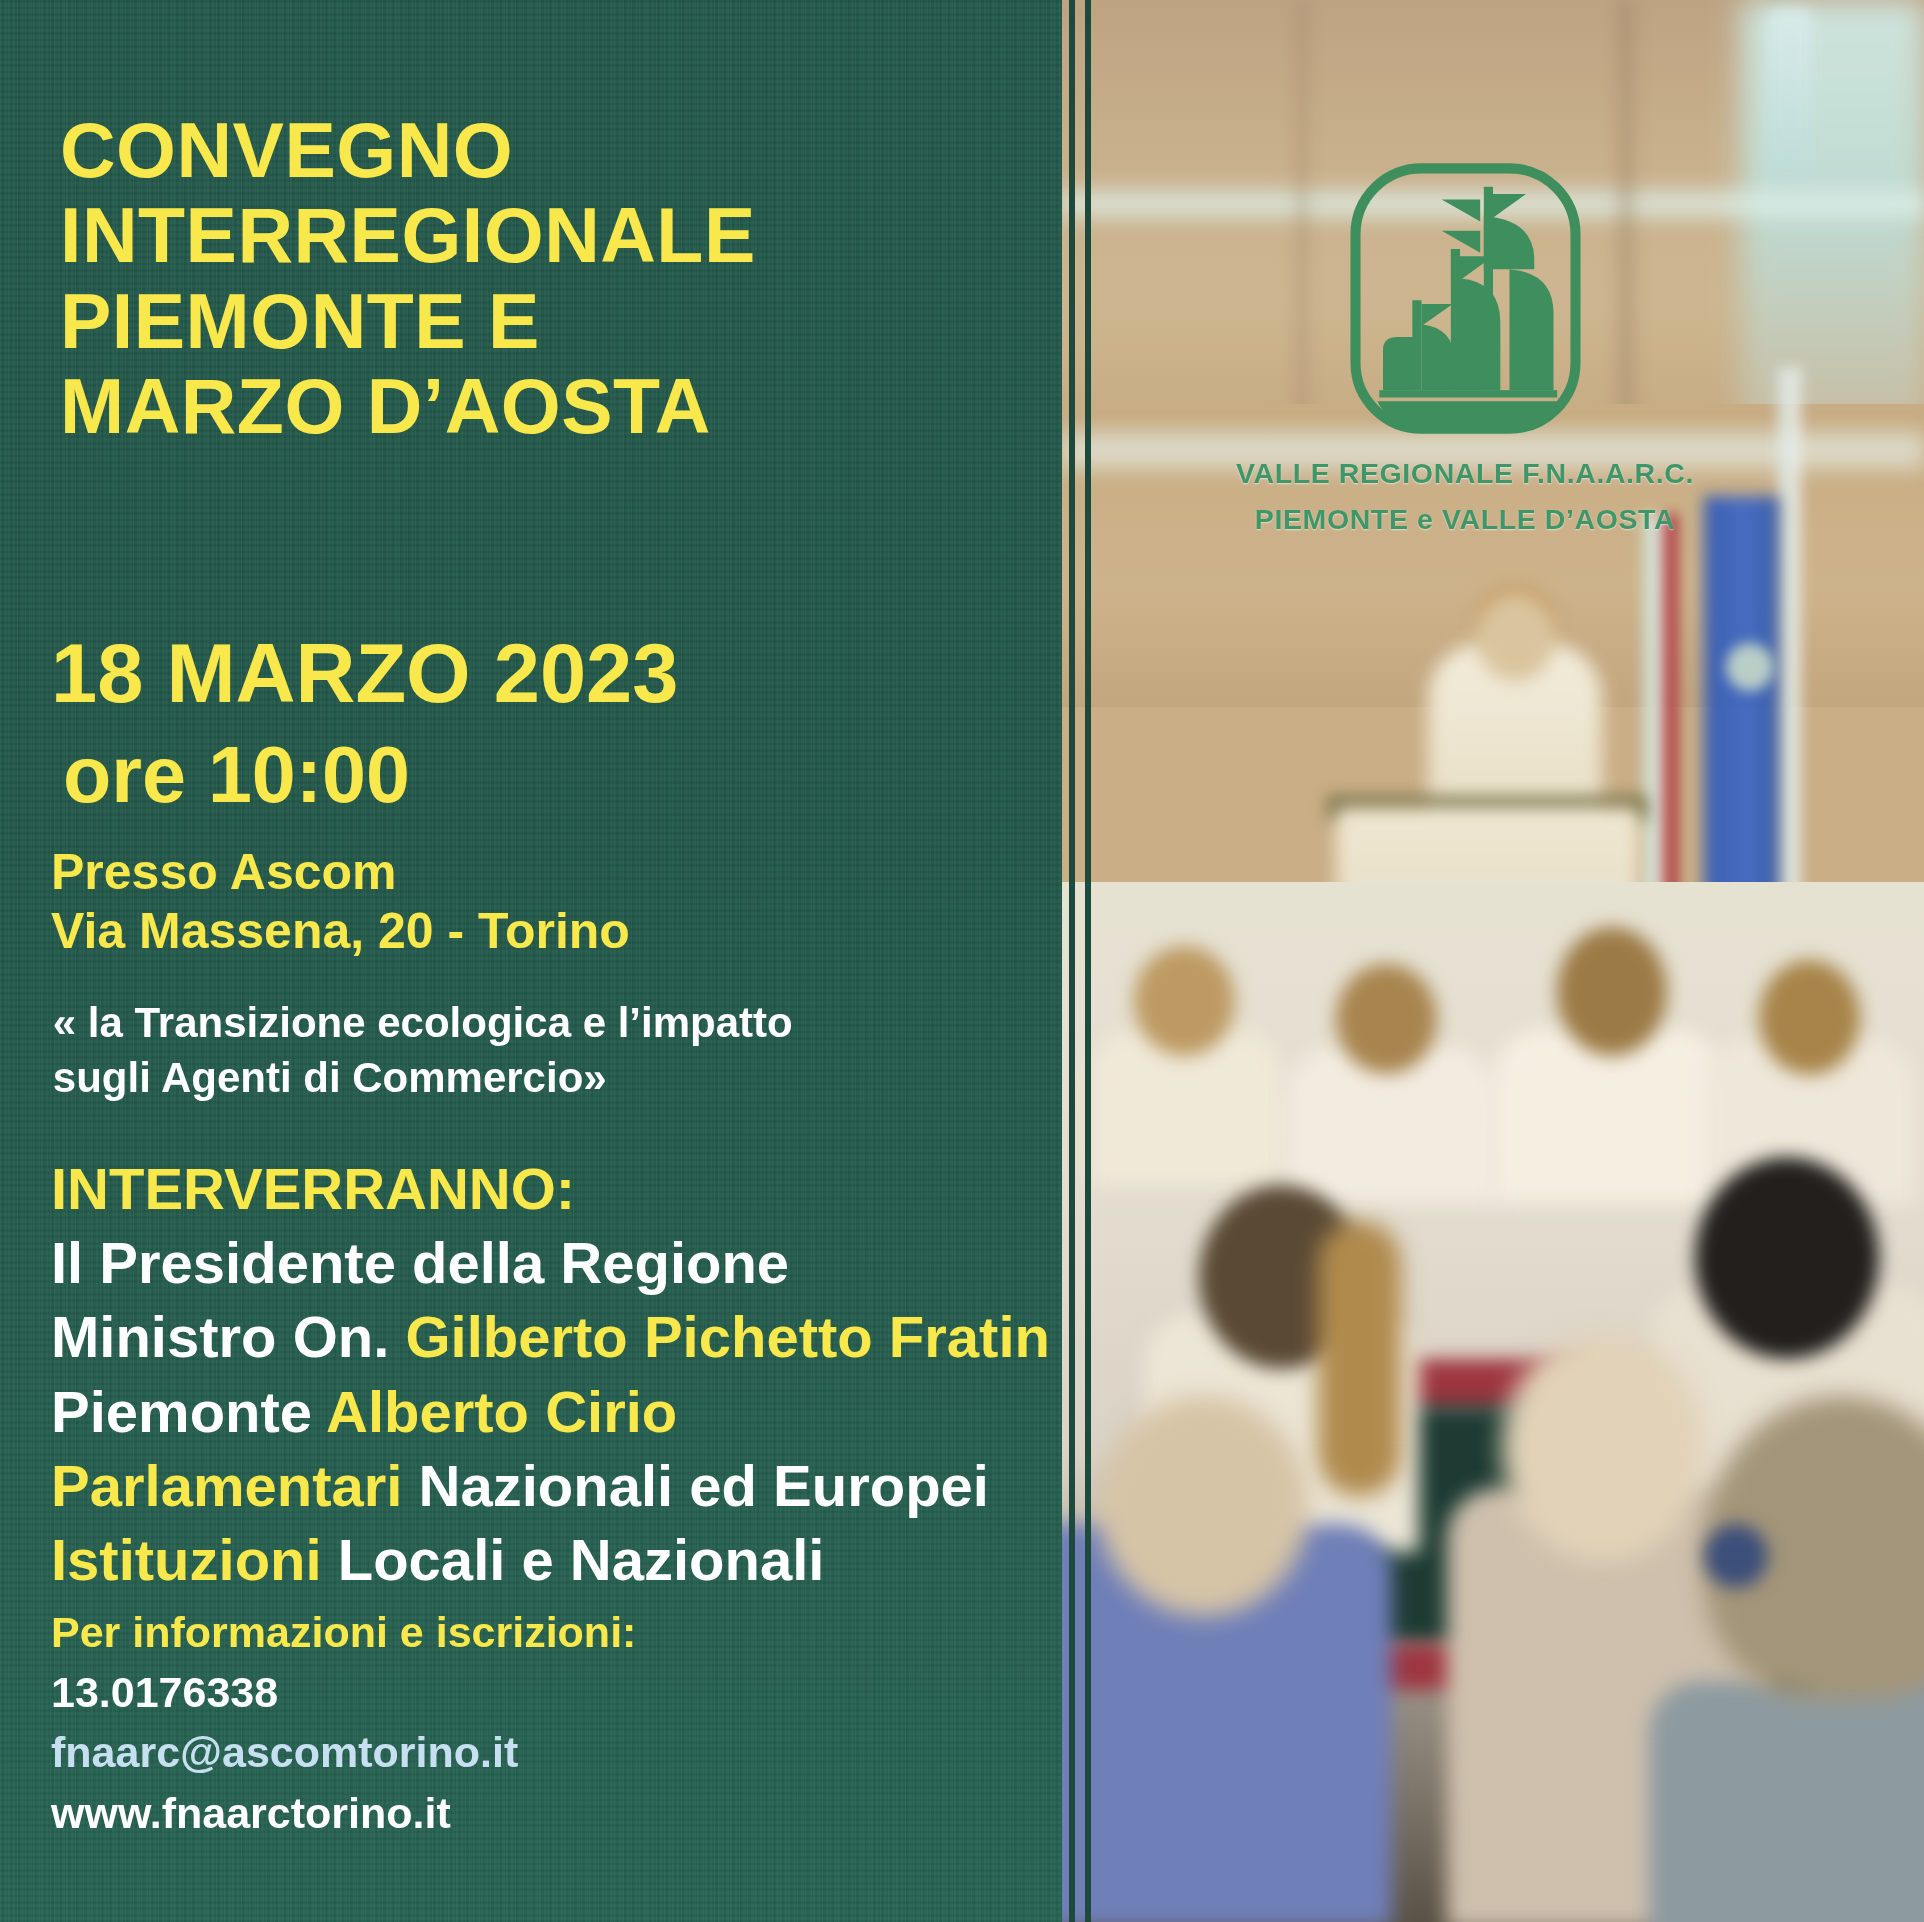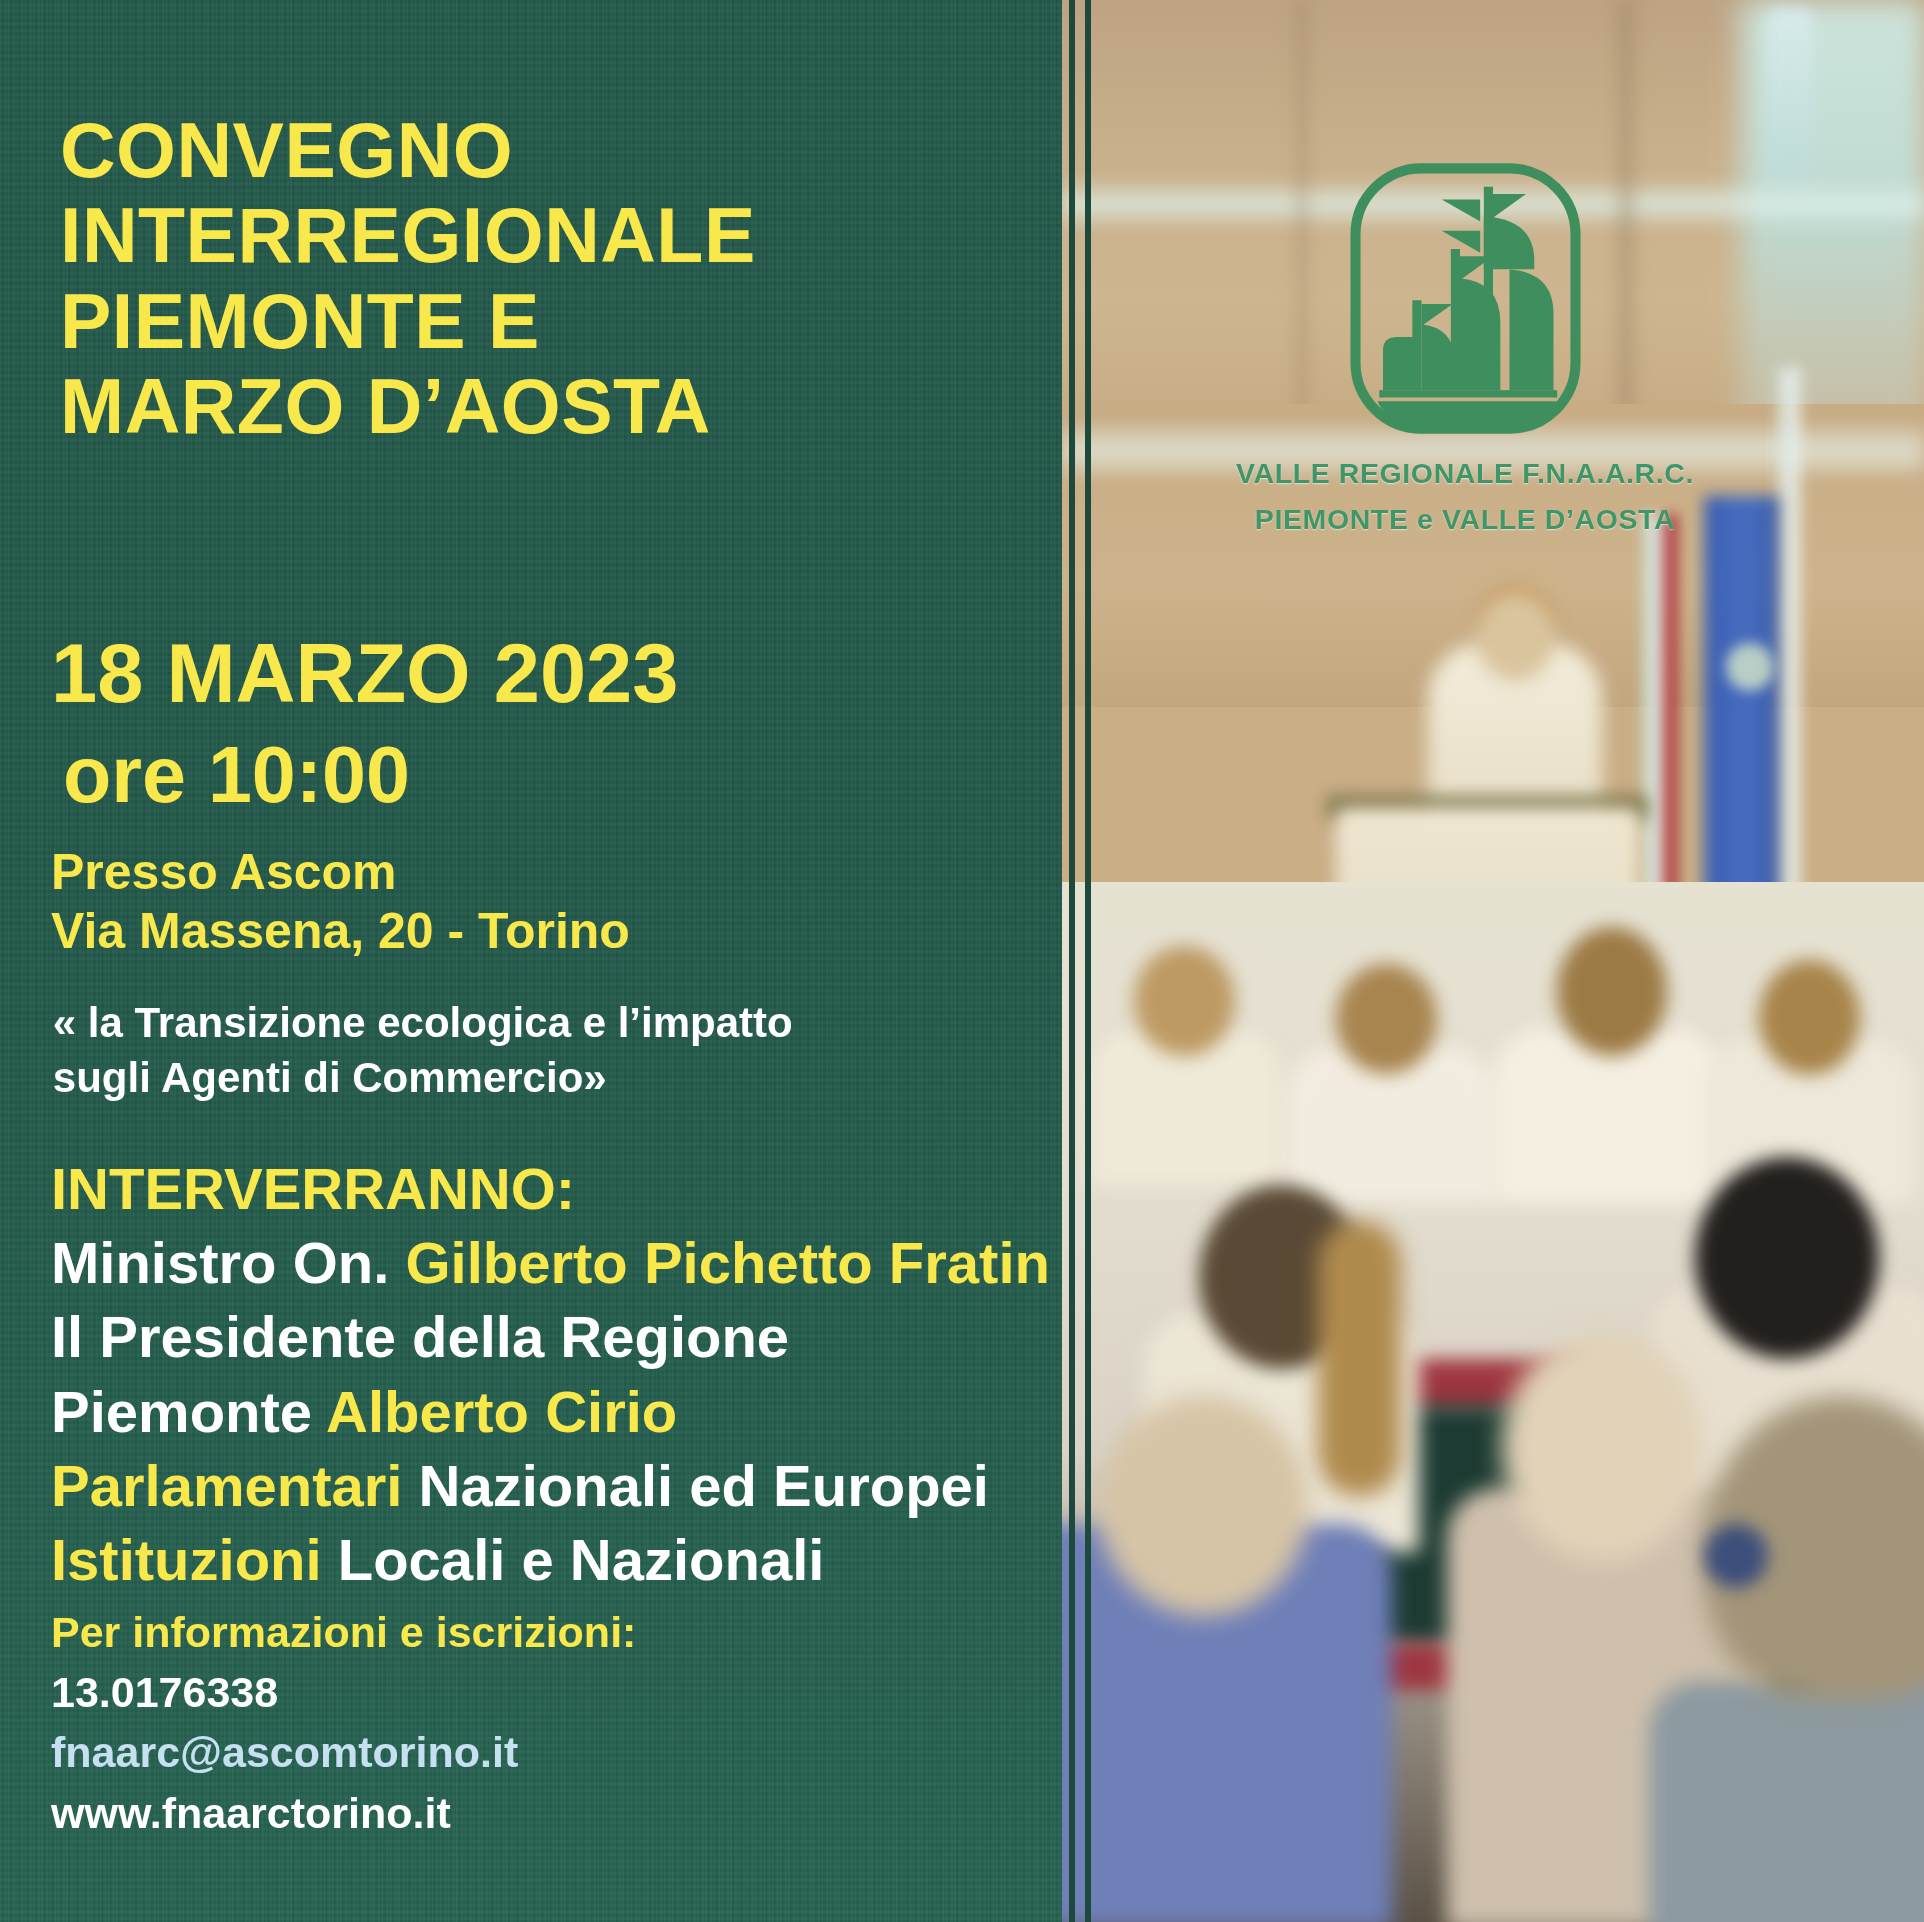--- a/index.html
+++ b/index.html
@@ -224,25 +224,25 @@
 
       <div class="quote">
         <span>« la Transizione ecologica e l’impatto</span><br>
         <span> sugli Agenti di Commercio»</span>
       </div>
 
       <div class="speakers">
         <div class="hdr">INTERVERRANNO:</div>
 
         <div>
+          <span class="white">Il Presidente della Regione</span><span class="yellow"></span><span class="white"></span>
+        </div>
+
+        <div>
           <span class="white">Ministro On. </span><span class="yellow">Gilberto Pichetto Fratin</span><span class="white"></span>
-        </div>
-
-        <div>
-          <span class="white">Il Presidente della Regione</span><span class="yellow"></span><span class="white"></span>
         </div>
 
         <div>
           <span class="white">Piemonte </span><span class="yellow">Alberto Cirio</span><span class="white"></span>
         </div>
 
         <div>
           <span class="white"></span><span class="yellow">Parlamentari</span><span class="white"> Nazionali ed Europei</span>
         </div>
 

